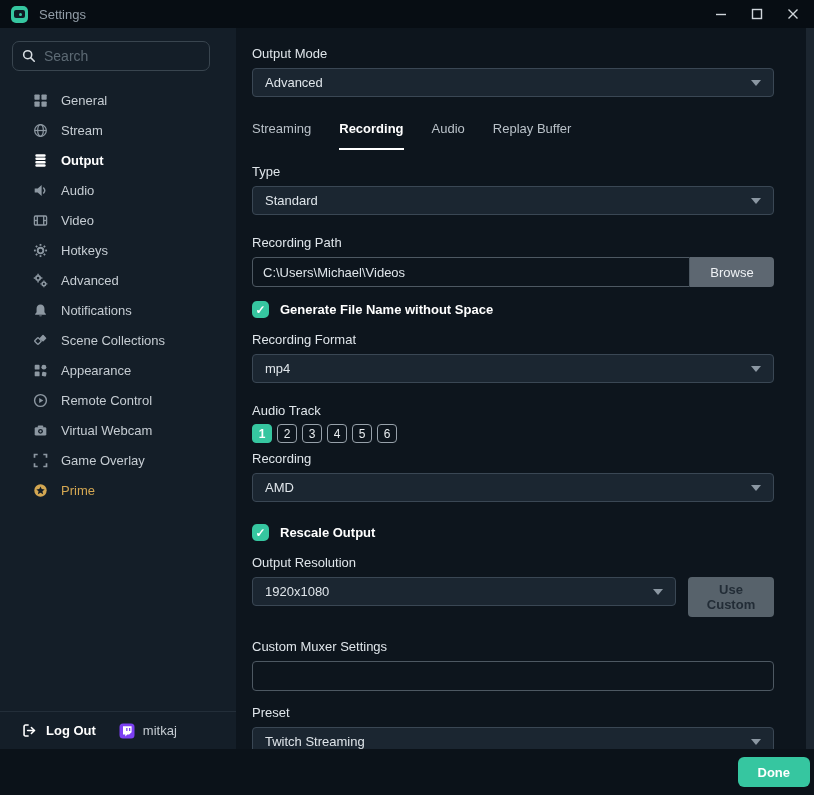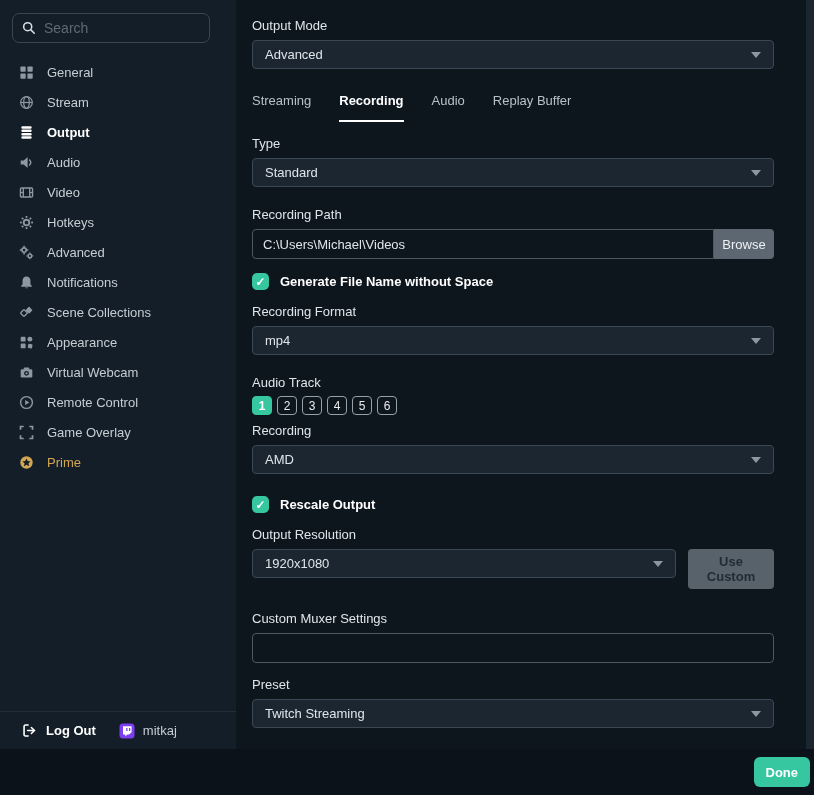--- a/index.html
+++ b/index.html
@@ -36,21 +36,21 @@
 
   
   .content{flex:1 1 auto;display:flex;min-height:0;}
 
   
   .sidebar{width:236px;flex:0 0 auto;background:var(--bg-sidebar);display:flex;flex-direction:column;}
   .search-box{margin:13px 0 0 12px;width:198px;height:30px;border:1px solid #39454f;border-radius:7px;display:flex;align-items:center;padding:0 9px;gap:8px;}
   .search-box svg{flex:0 0 auto;}
   .search-input{flex:1;background:transparent;border:none;outline:none;color:var(--text);font-size:14px;font-family:"Liberation Sans",sans-serif;}
   .search-input::placeholder{color:#5d6a74;}
-  .nav{flex:1 1 auto;margin-top:14px;overflow:hidden;}
+  .nav{flex:1 1 auto;margin-top:14px;overflow:hidden;padding-left:14px;}
   .nav-item{height:30px;display:flex;align-items:center;padding-left:18px;gap:13px;color:var(--side-text);font-size:13px;cursor:default;}
   .nav-item .ico{width:16px;height:16px;color:var(--icon);display:flex;align-items:center;justify-content:center;flex:0 0 auto;}
   .nav-item.active{color:#ffffff;font-weight:bold;}
   .nav-item.active .ico{color:#ffffff;}
   .nav-item.prime{color:var(--prime);text-align:center;}
   .nav-item.prime .ico{color:var(--prime);}
   .side-footer{flex:0 0 auto;height:38px;border-top:1px solid #232e39;display:flex;align-items:center;padding-left:22px;gap:9px;}
   .logout{display:flex;gap:9px;color:#ffffff;font-weight:bold;font-size:13px;}
   .user-chip{display:flex;align-items:center;gap:8px;margin-left:14px;color:var(--side-text);font-size:13px;}
 
@@ -63,47 +63,71 @@
   .caret{width:0;height:0;border-left:5px solid transparent;border-right:5px solid transparent;border-top:6px solid #8b97a2;flex:0 0 auto;}
 
   .tabs{display:flex;gap:28px;margin-top:24px;}
   .tab{font-size:13px;color:var(--text-dim);padding-bottom:12px;cursor:default;}
   .tab.active{color:#fff;font-weight:bold;border-bottom:2px solid #fff;}
 
   .mt14{margin-top:14px;} .mt20{margin-top:20px;} .mt22{margin-top:22px;} .mt8{margin-top:8px;}
 
   .path-row{display:flex;margin-top:7px;height:30px;}
   .text-input{flex:1;background:transparent;border:1px solid var(--border-input);border-radius:4px 0 0 4px;color:var(--text);font-size:13px;padding:0 10px;outline:none;font-family:"Liberation Sans",sans-serif;}
-  .browse-btn{width:60px;background:var(--graybtn);border:none;border-radius:0 4px 4px 0;color:#eef1f4;font-size:13px;font-family:"Liberation Sans",sans-serif;cursor:default;}
+  .browse-btn{width:84px;background:var(--graybtn);border:none;border-radius:0 4px 4px 0;color:#eef1f4;font-size:13px;font-family:"Liberation Sans",sans-serif;cursor:default;}
 
   .check-row{display:flex;align-items:center;gap:11px;}
   .checkbox{width:17px;height:17px;border-radius:5px;background:var(--accent);display:flex;align-items:center;justify-content:center;color:#fff;font-size:12px;font-weight:bold;cursor:default;}
   .check-label{color:#ffffff;font-size:13px;font-weight:bold;}
 
   .tracks{display:flex;gap:5px;margin-top:6px;}
   .track-btn{width:20px;height:19px;border-radius:4px;border:1px solid #97a1aa;background:transparent;color:#e8ecef;font-size:12px;display:flex;align-items:center;justify-content:center;cursor:default;}
   .track-btn.selected{background:var(--accent);border-color:var(--accent);color:#fff;font-weight:bold;}
 
   .res-row{display:flex;align-items:flex-start;gap:12px;}
   .res-row .select{flex:0 0 424px;}
   .use-custom-btn{height:40px;margin-top:7px;padding:0 13px;background:#57626b;border:none;border-radius:4px;color:#222c36;font-weight:bold;font-size:13px;font-family:"Liberation Sans",sans-serif;cursor:default;}
 
   .muxer-input{width:100%;height:30px;margin-top:7px;background:transparent;border:1px solid var(--border-input);border-radius:4px;color:var(--text);font-size:13px;padding:0 10px;outline:none;font-family:"Liberation Sans",sans-serif;}
 
   
   .bottombar{flex:0 0 46px;background:var(--bg-bottom);display:flex;align-items:center;justify-content:flex-end;padding-right:4px;}
-  .done-btn{height:30px;padding:0 12px;background:var(--accent);border:none;border-radius:6px;color:#fff;font-weight:bold;font-size:13px;font-family:"Liberation Sans",sans-serif;cursor:default;}
+  .done-btn{height:30px;padding:0 20px;background:var(--accent);border:none;border-radius:6px;color:#fff;font-weight:bold;font-size:13px;font-family:"Liberation Sans",sans-serif;cursor:default;}
 
   svg{overflow:visible;}
 </style>
 </head>
 <body>
 
 <div class="window">
 
+  <div class="titlebar">
+    <div class="app-icon">
+      <div class="cam"></div>
+        <div class="lens"></div>
+    </div>
+    <span class="title-text">Settings</span>
+    <div class="win-controls">
+      <div class="win-btn">
+        <svg width="12" height="12" viewBox="0 0 12 12">
+            <line x1="1" y1="6.5" x2="11" y2="6.5" stroke="currentColor" stroke-width="1.4"></line>
+          </svg>
+      </div>
+      <div class="win-btn">
+        <svg width="12" height="12" viewBox="0 0 12 12">
+            <rect x="1.5" y="1.5" width="9" height="9" fill="none" stroke="currentColor" stroke-width="1.4"></rect>
+          </svg>
+      </div>
+      <div class="win-btn">
+        <svg width="12" height="12" viewBox="0 0 12 12">
+            <path d="M1.5 1.5 L10.5 10.5 M10.5 1.5 L1.5 10.5" stroke="currentColor" stroke-width="1.4"></path>
+          </svg>
+      </div>
+    </div>
+  </div>
 
   <div class="content">
 
     <div class="sidebar">
       <div class="search-box">
         <svg width="14" height="14" viewBox="0 0 16 16">
             <circle cx="6.5" cy="6.5" r="4.6" fill="none" stroke="#d7dde2" stroke-width="1.8"></circle>
             <line x1="10.2" y1="10.2" x2="14" y2="14" stroke="#d7dde2" stroke-width="1.8" stroke-linecap="round"></line>
           </svg>
         <input class="search-input" placeholder="Search" style="">
@@ -227,36 +251,36 @@
                 <rect x="9" y="1.8" width="5.2" height="5.2" rx="2.6"></rect>
                 <rect x="1.8" y="9" width="5.2" height="5.2" rx="1"></rect>
                 <rect x="9.6" y="9.6" width="4.6" height="4.6" rx="1" transform="rotate(10 11.9 11.9)"></rect>
               </svg>
             </span>
           <span>Appearance</span>
         </div>
         <div class="nav-item">
           <span class="ico">
               <svg width="15" height="15" viewBox="0 0 16 16">
+                <circle cx="8" cy="8" r="6.3" fill="none" stroke="currentColor" stroke-width="1.5"></circle>
+                <polygon points="6.6,5.4 6.6,10.6 11,8" fill="currentColor"></polygon>
+              </svg>
+            </span>
+          <span>Remote Control</span>
+        </div>
+        <div class="nav-item">
+          <span class="ico">
+              <svg width="15" height="15" viewBox="0 0 16 16">
                 <rect x="5" y="2.6" width="6" height="2.4" rx="1" fill="currentColor"></rect>
                 <rect x="1.8" y="4.4" width="12.4" height="9" rx="1.5" fill="currentColor"></rect>
                 <circle cx="8" cy="8.9" r="2.6" fill="#141e28"></circle>
                 <circle cx="8" cy="8.9" r="1.2" fill="currentColor"></circle>
               </svg>
             </span>
           <span>Virtual Webcam</span>
-        </div>
-        <div class="nav-item">
-          <span class="ico">
-              <svg width="15" height="15" viewBox="0 0 16 16">
-                <circle cx="8" cy="8" r="6.3" fill="none" stroke="currentColor" stroke-width="1.5"></circle>
-                <polygon points="6.6,5.4 6.6,10.6 11,8" fill="currentColor"></polygon>
-              </svg>
-            </span>
-          <span>Remote Control</span>
         </div>
         <div class="nav-item">
           <span class="ico">
               <svg width="15" height="15" viewBox="0 0 16 16" fill="none" stroke="currentColor" stroke-width="1.8">
                 <path d="M1.6 5V1.6H5"></path>
                 <path d="M11 1.6h3.4V5"></path>
                 <path d="M14.4 11v3.4H11"></path>
                 <path d="M5 14.4H1.6V11"></path>
               </svg>
             </span>

